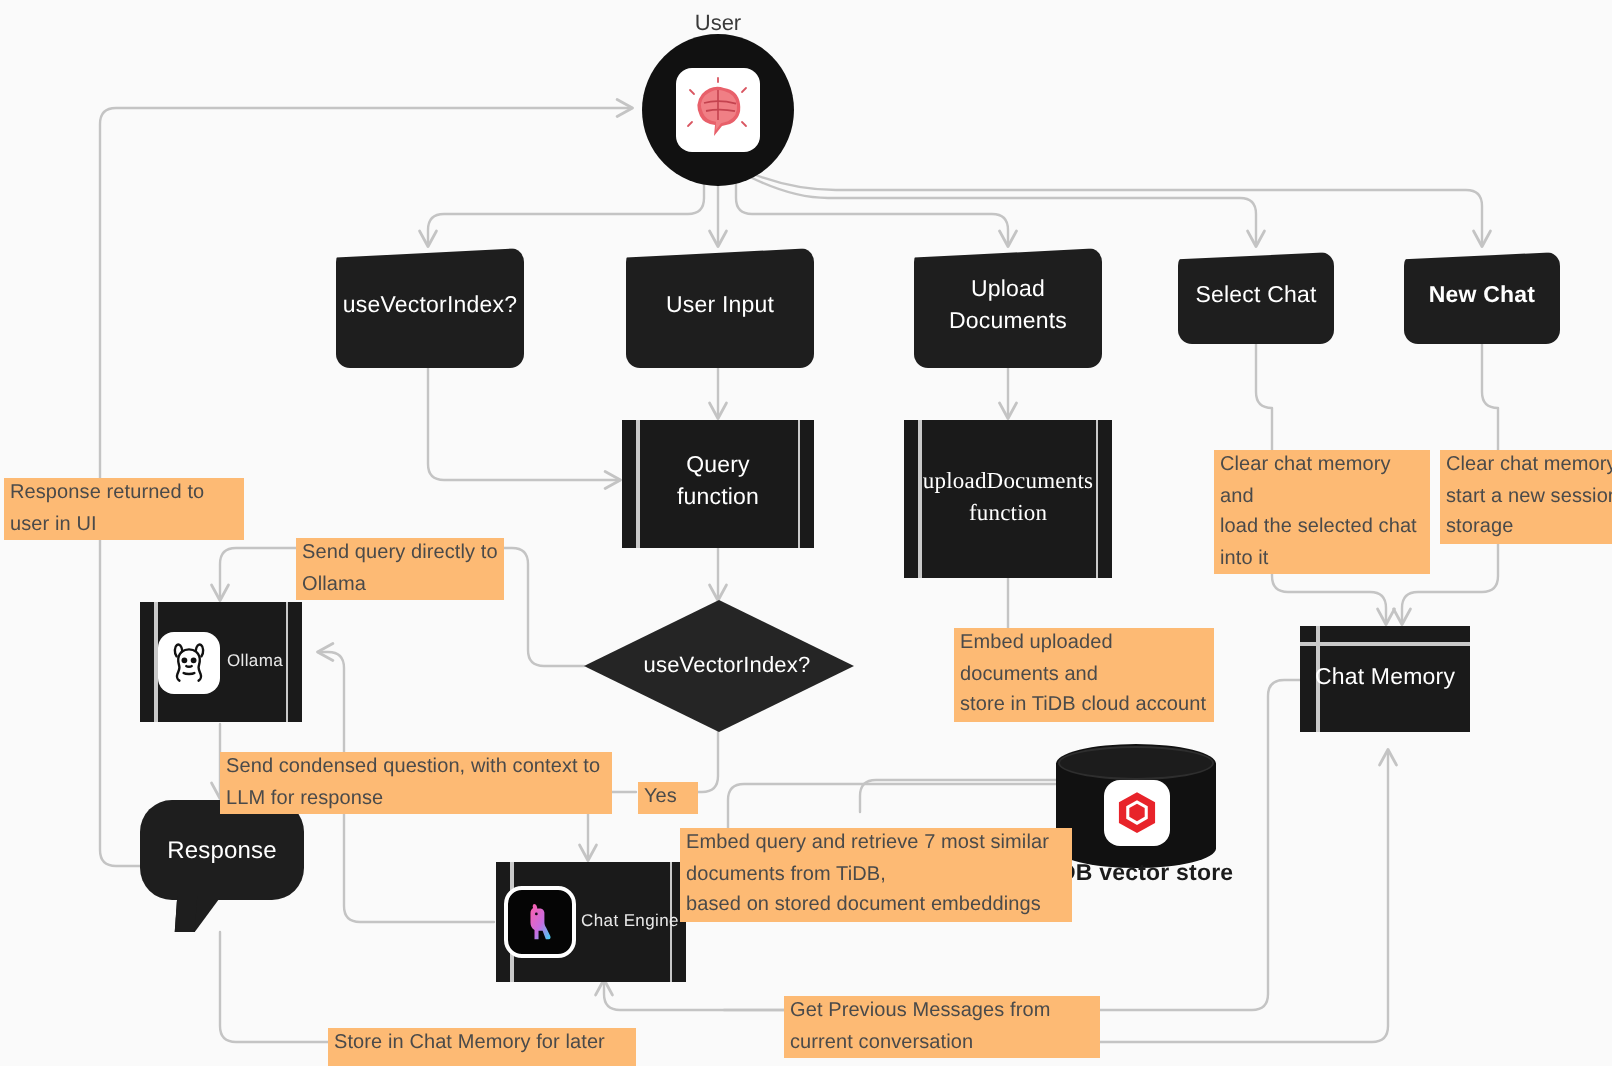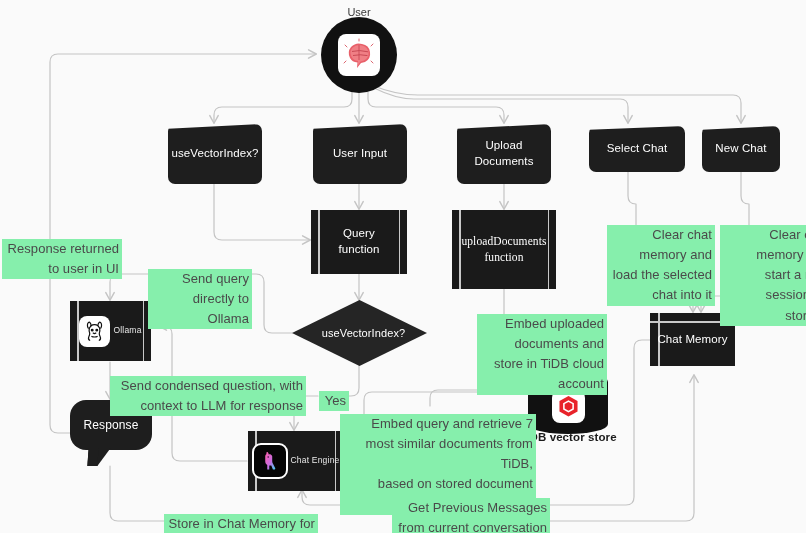--- a/index.html
+++ b/index.html
@@ -164,27 +164,27 @@
   }
   .inner-caption {
     font-size: 8.5px;
     color: #e9e9e9;
     letter-spacing: 0.2px;
   }
 
   
   .wire-label {
     position: absolute;
-    font-size: 13px;
+    font-size: 10px;
     color: #4a4a4a;
-    text-align: right;
+    text-align: left;
     line-height: 1.55;
     white-space: pre-line;
     z-index: 6;
-    background: #86efac;
+    background: #fdba74;
     padding: 0 3px;
     letter-spacing: 0.05px;
   }
   .node-caption {
     position: absolute;
     font-size: 11.5px;
     color: #1b1b1b;
     font-weight: bold;
     text-align: center;
     z-index: 6;
@@ -287,25 +287,25 @@
 
   <div class="node shape-slant sl-1" style="left:313px; top:124px; width:94px; height:60px;">
     <span class="node-label">User Input</span>
   </div>
 
   <div class="node shape-slant sl-1" style="left:457px; top:124px; width:94px; height:60px;">
     <span class="node-label">Upload
 Documents</span>
   </div>
 
-  <div class="node shape-slant sl-1" style="left:589px; top:126px; width:96px; height:46px;">
+  <div class="node shape-slant sl-1" style="left:589px; top:126px; width:78px; height:46px;">
     <span class="node-label">Select Chat</span>
   </div>
 
-  <div class="node shape-slant sl-1" style="left:702px; top:126px; width:78px; height:46px;">
+  <div class="node shape-slant sl-1" style="left:702px; top:126px; width:78px; height:46px;font-weight:bold;">
     <span class="node-label">New Chat</span>
   </div>
 
   <div class="node shape-sub" style="left:311px; top:210px; width:96px; height:64px;">
     <span class="node-label">Query
 function</span>
   </div>
 
   <div class="node shape-sub" style="left:452px; top:210px; width:104px; height:79px;font-family:Liberation Serif, serif;">
     <span class="node-label">uploadDocuments

